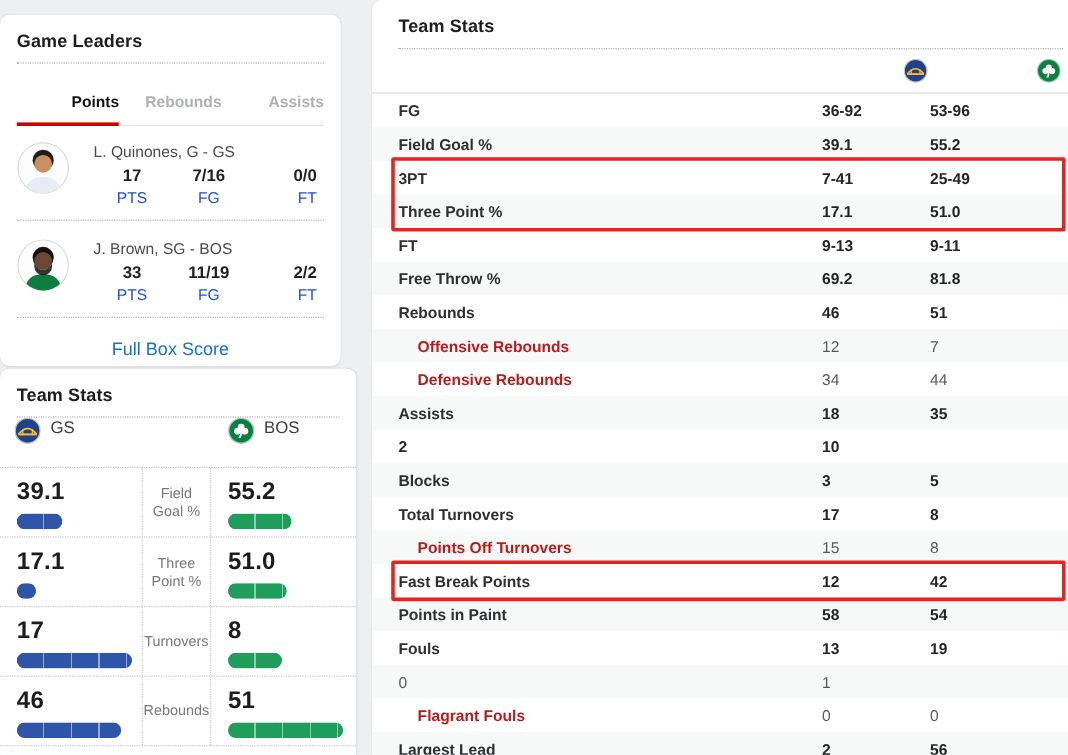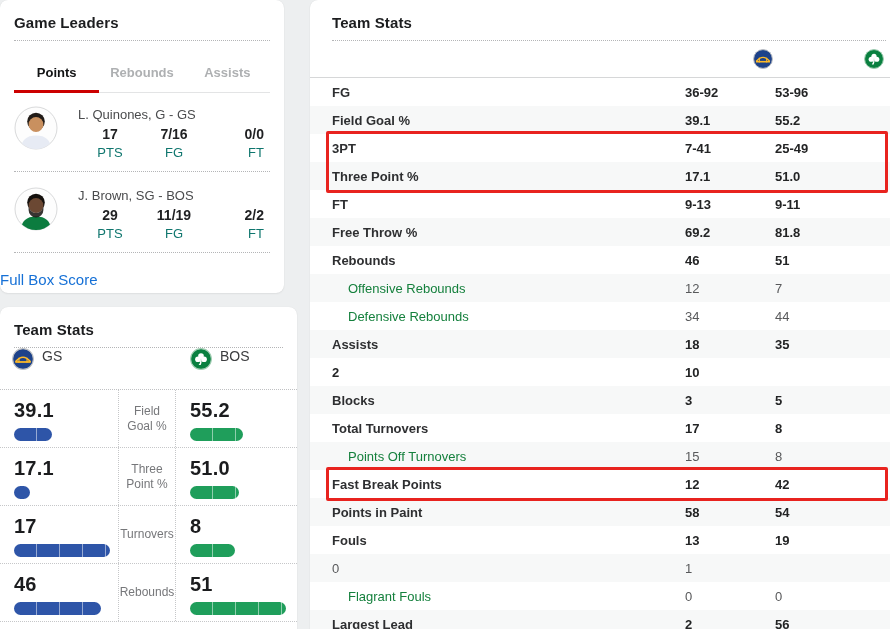--- a/index.html
+++ b/index.html
@@ -1,45 +1,45 @@
 <!DOCTYPE html>
 <html><head>
 <meta charset="utf-8">
 <style>
   html,body{margin:0;padding:0}
   body{width:890px;height:629px;background:#edeff0;font-family:"Liberation Sans",sans-serif;
        overflow:hidden;position:relative;-webkit-font-smoothing:antialiased}
   .card{position:absolute;background:#fff;border-radius:8px;
         box-shadow:0 1px 2px rgba(0,0,0,.06),0 0 1px rgba(0,0,0,.1);box-sizing:border-box}
-  #card-leaders{left:0;top:0;width:284px;height:293px}
+  #card-leaders{left:0;top:12px;width:284px;height:293px}
   #card-mini{left:0;top:307px;width:297px;height:330px}
   #card-table{left:310px;top:0;width:600px;height:640px;border-radius:8px 0 0 8px}
 
   h2.card-title{margin:0;padding:14px 14px 9px;font-size:15px;font-weight:700;color:#1c1d1f;letter-spacing:.1px}
   #card-table h2.card-title{padding:14px 22px 9px}
   .dotted{border-top:1px dotted #b4b5b7;margin:0 14px}
   #card-table .dotted{margin:0 24px 0 22px}
 
   
   .tabs{display:flex;margin:13px 14px 0;border-bottom:1px solid #e3e4e5}
-  .tab{flex:1;text-align:center;padding:11px 0 12px;font-weight:700;font-size:13px;color:#aeb0b2;
+  .tab{flex:1;text-align:right;padding:11px 0 12px;font-weight:700;font-size:13px;color:#aeb0b2;
        position:relative;cursor:pointer}
   .tab.active{color:#121314}
   .tab.active::after{content:"";position:absolute;left:0;right:0;bottom:-1px;height:3px;background:#cc0000}
   .leader{display:flex;gap:20px;padding:13px 14px 9px;align-items:flex-start}
   .avatar{flex:0 0 44px}
   .leader-main{flex:1;min-width:0}
   .pname{font-size:13px;color:#4a4b4d;margin:1px 0 4px}
   .lstats{display:grid;grid-template-columns:1fr 1fr 1fr}
   .stat{text-align:center}
   .stat:last-child{text-align:right;padding-right:6px}
   .stat .v{font-size:14px;font-weight:700;color:#1f2022}
-  .stat .l{font-size:13px;color:#0f766e;margin-top:3px}
+  .stat .l{font-size:13px;color:#1d4ed8;margin-top:3px}
   .ldiv{border-top:1px dotted #b4b5b7;margin:2px 14px}
-  .boxscore{display:block;text-align:left;padding:16px 0 12px;font-size:15px;color:#1570d6;
+  .boxscore{display:block;text-align:center;padding:16px 0 12px;font-size:15px;color:#1570d6;
             text-decoration:none;cursor:pointer;font-weight:400}
 
   
   .teams-row{position:relative;height:41px;margin:0 0;border-bottom:1px dotted #c0c1c3}
   .team-chip{position:absolute;top:0;height:41px;display:flex;gap:8px;
              font-size:14px;color:#3c3d3f}
   .team-chip.gs{left:12px}
   .team-chip.bos{left:190px}
   .mini-row{display:grid;grid-template-columns:118px 58px 1fr;height:57px;border-bottom:1px dotted #c6c7c9}
   .mini-cell{padding:9px 0 0 14px}
@@ -56,21 +56,21 @@
   .thead{display:grid;grid-template-columns:1fr 90px 111px;height:36px;align-items:center;
          padding:0 24px 0 22px;border-bottom:1px solid #d6d7d8}
   .thead .logo-cell{text-align:right}
   .thead .logo-cell svg{vertical-align:middle;margin-right:2px}
   #tbody{position:relative}
   .trow{display:grid;grid-template-columns:1fr 90px 111px;height:28px;align-items:center;
         padding:0 24px 0 22px;font-size:13px}
   .trow:nth-child(even){background:#f7f8f8}
   .trow .lab{color:#2e2f31;font-weight:700}
   .trow .val{text-align:left;font-weight:700;color:#232425}
-  .trow.sub .lab{padding-left:16px;font-weight:400;color:#15803d}
+  .trow.sub .lab{padding-left:16px;font-weight:700;color:#b91c1c}
   .trow.sub .val{font-weight:400;color:#58595b}
   .red-box{position:absolute;left:16px;width:562px;border:3px solid #e8231f;border-radius:2px;
            box-sizing:border-box;pointer-events:none}
 </style>
 </head>
 <body>
 
 <section class="card" id="card-leaders">
   <h2 class="card-title">Game Leaders</h2>
   <div class="dotted"></div>
@@ -126,21 +126,21 @@
       <path d="M7 44 Q7 29.5 22 29.5 Q37 29.5 37 44 Z" fill="#0c7c3f"></path>
       <circle cx="22" cy="15.5" r="8.8" fill="#14100d"></circle>
       <circle cx="22" cy="18.5" r="7.4" fill="#6b4833"></circle>
       <path d="M14.6 18.5 a7.4 7.4 0 0 0 14.8 0 l0 4.5 a7.4 7.4 0 0 1 -14.8 0 Z" fill="#14100d" opacity="0.85"></path>
     </g>
   </svg></div>
     <div class="leader-main">
       <div class="pname">J. Brown, SG - BOS</div>
       <div class="lstats">
             <div class="stat">
-      <div class="v">29</div>
+      <div class="v">33</div>
       <div class="l">PTS</div>
             </div>
             <div class="stat">
       <div class="v">11/19</div>
       <div class="l">FG</div>
             </div>
             <div class="stat">
       <div class="v">2/2</div>
       <div class="l">FT</div>
             </div>

